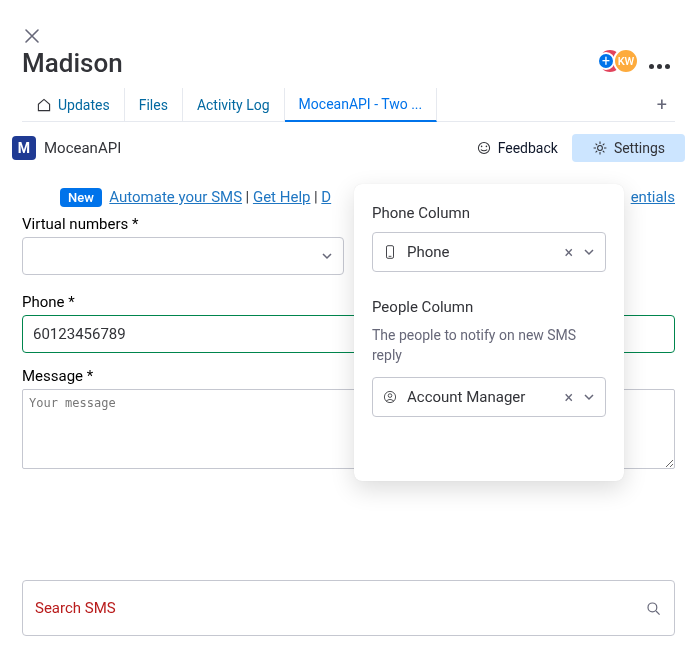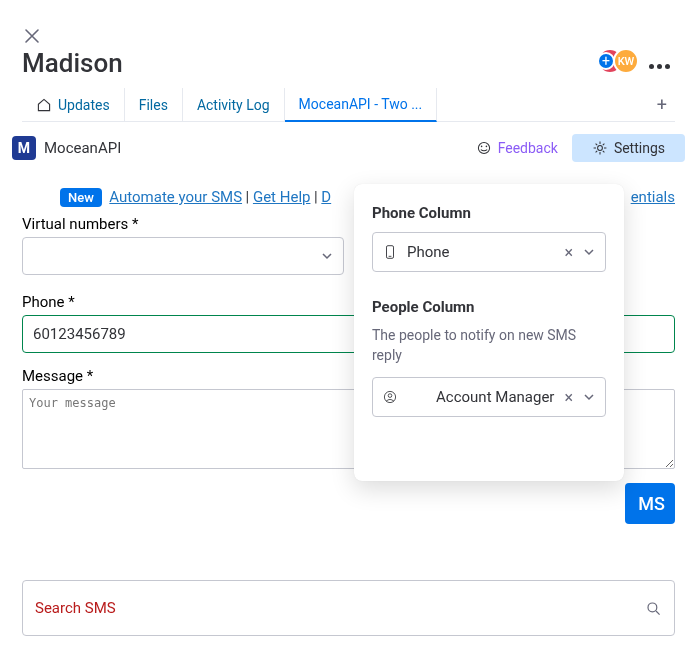--- a/index.html
+++ b/index.html
@@ -128,21 +128,21 @@
     font-size: 14px;
     margin-right: 8px;
   }
   .app-name { font-size: 15px; color: #323338; }
   .feedback {
     margin-left: auto;
     display: flex;
     align-items: center;
     gap: 6px;
     font-size: 14px;
-    color: #8b5cf6;
+    color: #0f172a;
     cursor: pointer;
     padding: 4px 6px;
     text-align: center;
   }
   .settings-btn {
     display: flex;
     align-items: center;
     gap: 6px;
     font-size: 14px;
     color: #323338;
@@ -261,21 +261,20 @@
     background: #fff;
     border-radius: 8px;
     box-shadow: 0 8px 24px rgba(0,0,0,0.14), 0 0 1px rgba(0,0,0,0.1);
     padding: 20px 18px;
     z-index: 10;
   }
   .pop-label {
     font-size: 15px;
     color: #323338;
     margin-bottom: 10px;
-    font-weight: bold;
   }
   .pop-sub {
     font-size: 14px;
     color: #676879;
     margin-bottom: 12px;
     line-height: 1.4;
   }
   .pop-select {
     border: 1px solid #c5c7d0;
     border-radius: 4px;
@@ -382,23 +381,20 @@
   <div class="field-label">Phone *</div>
   <div class="input-full">
     <span>60123456789</span>
   </div>
 
   <div class="field-label">Message *</div>
   <div class="textarea">
     <span>Your message</span>
   </div>
 
-  <div class="send-btn">
-    <span>MS</span>
-  </div>
 </div>
 
 <div class="search-wrap">
   <div class="search-box">
     <span>Search SMS</span>
     <span class="search-icon">
       <svg width="16" height="16" viewBox="0 0 20 20">
           <circle cx="8" cy="8" r="5.5" fill="none" stroke="#676879" stroke-width="1.5"></circle>
           <path d="M12.5 12.5 L17 17" stroke="#676879" stroke-width="1.5"></path>
         </svg>
@@ -419,21 +415,21 @@
     <span class="x">×</span>
     <span class="chev">
       <svg width="12" height="12" viewBox="0 0 12 12">
           <path d="M2 4 L6 8 L10 4" fill="none" stroke="#676879" stroke-width="1.5"></path>
         </svg>
     </span>
   </div>
 
   <div class="pop-label">People Column</div>
   <div class="pop-sub">The people to notify on new SMS reply</div>
-  <div class="pop-select" style="margin-bottom:44px;text-align:right;">
+  <div class="pop-select" style="margin-bottom:44px;">
     <span class="icn">
       <svg width="14" height="14" viewBox="0 0 20 20">
           <circle cx="10" cy="10" r="8" fill="none" stroke="#323338" stroke-width="1.2"></circle>
           <circle cx="10" cy="8" r="2.6" fill="none" stroke="#323338" stroke-width="1.2"></circle>
           <path d="M4.5 16 Q10 11 15.5 16" fill="none" stroke="#323338" stroke-width="1.2"></path>
         </svg>
     </span>
     <span class="txt">Account Manager</span>
     <span class="x">×</span>
     <span class="chev">

